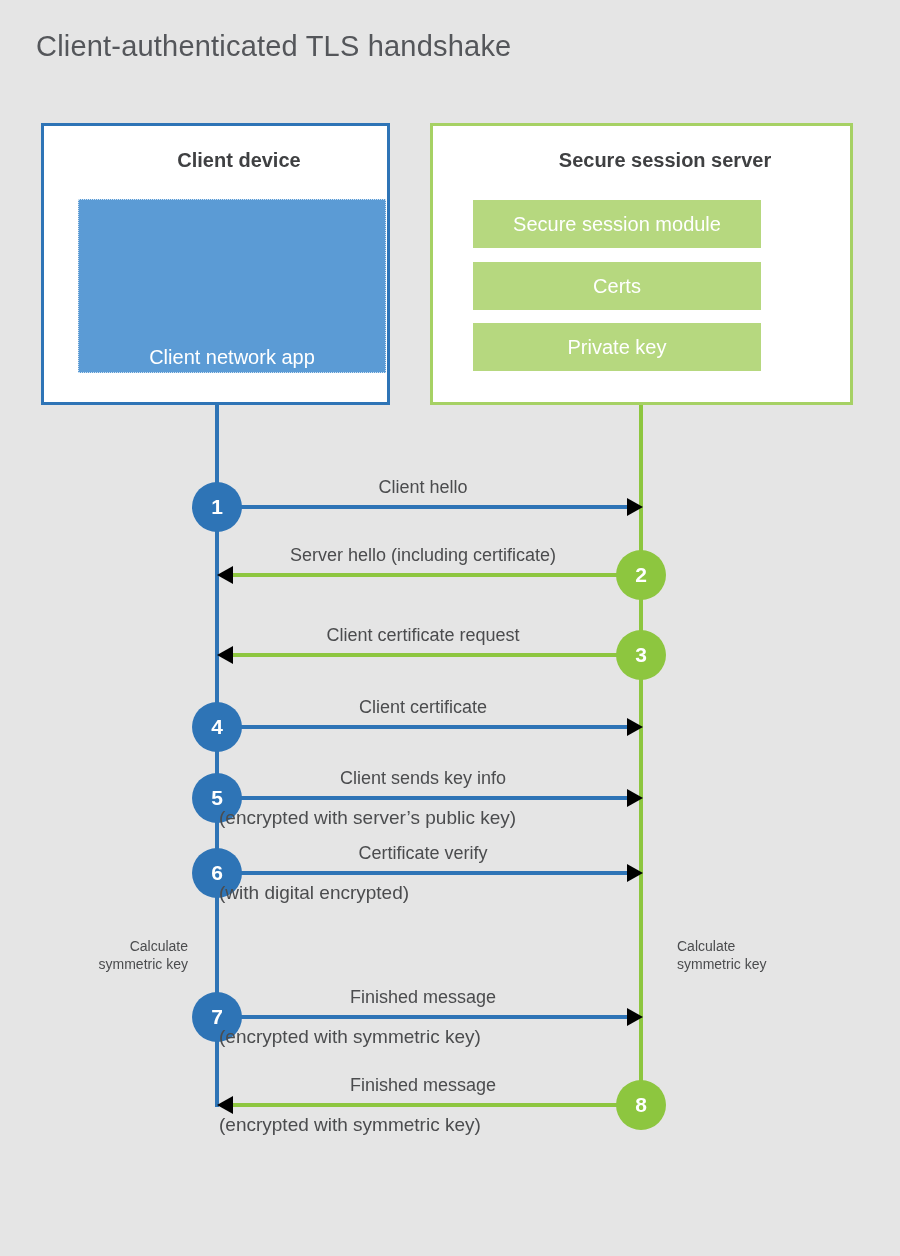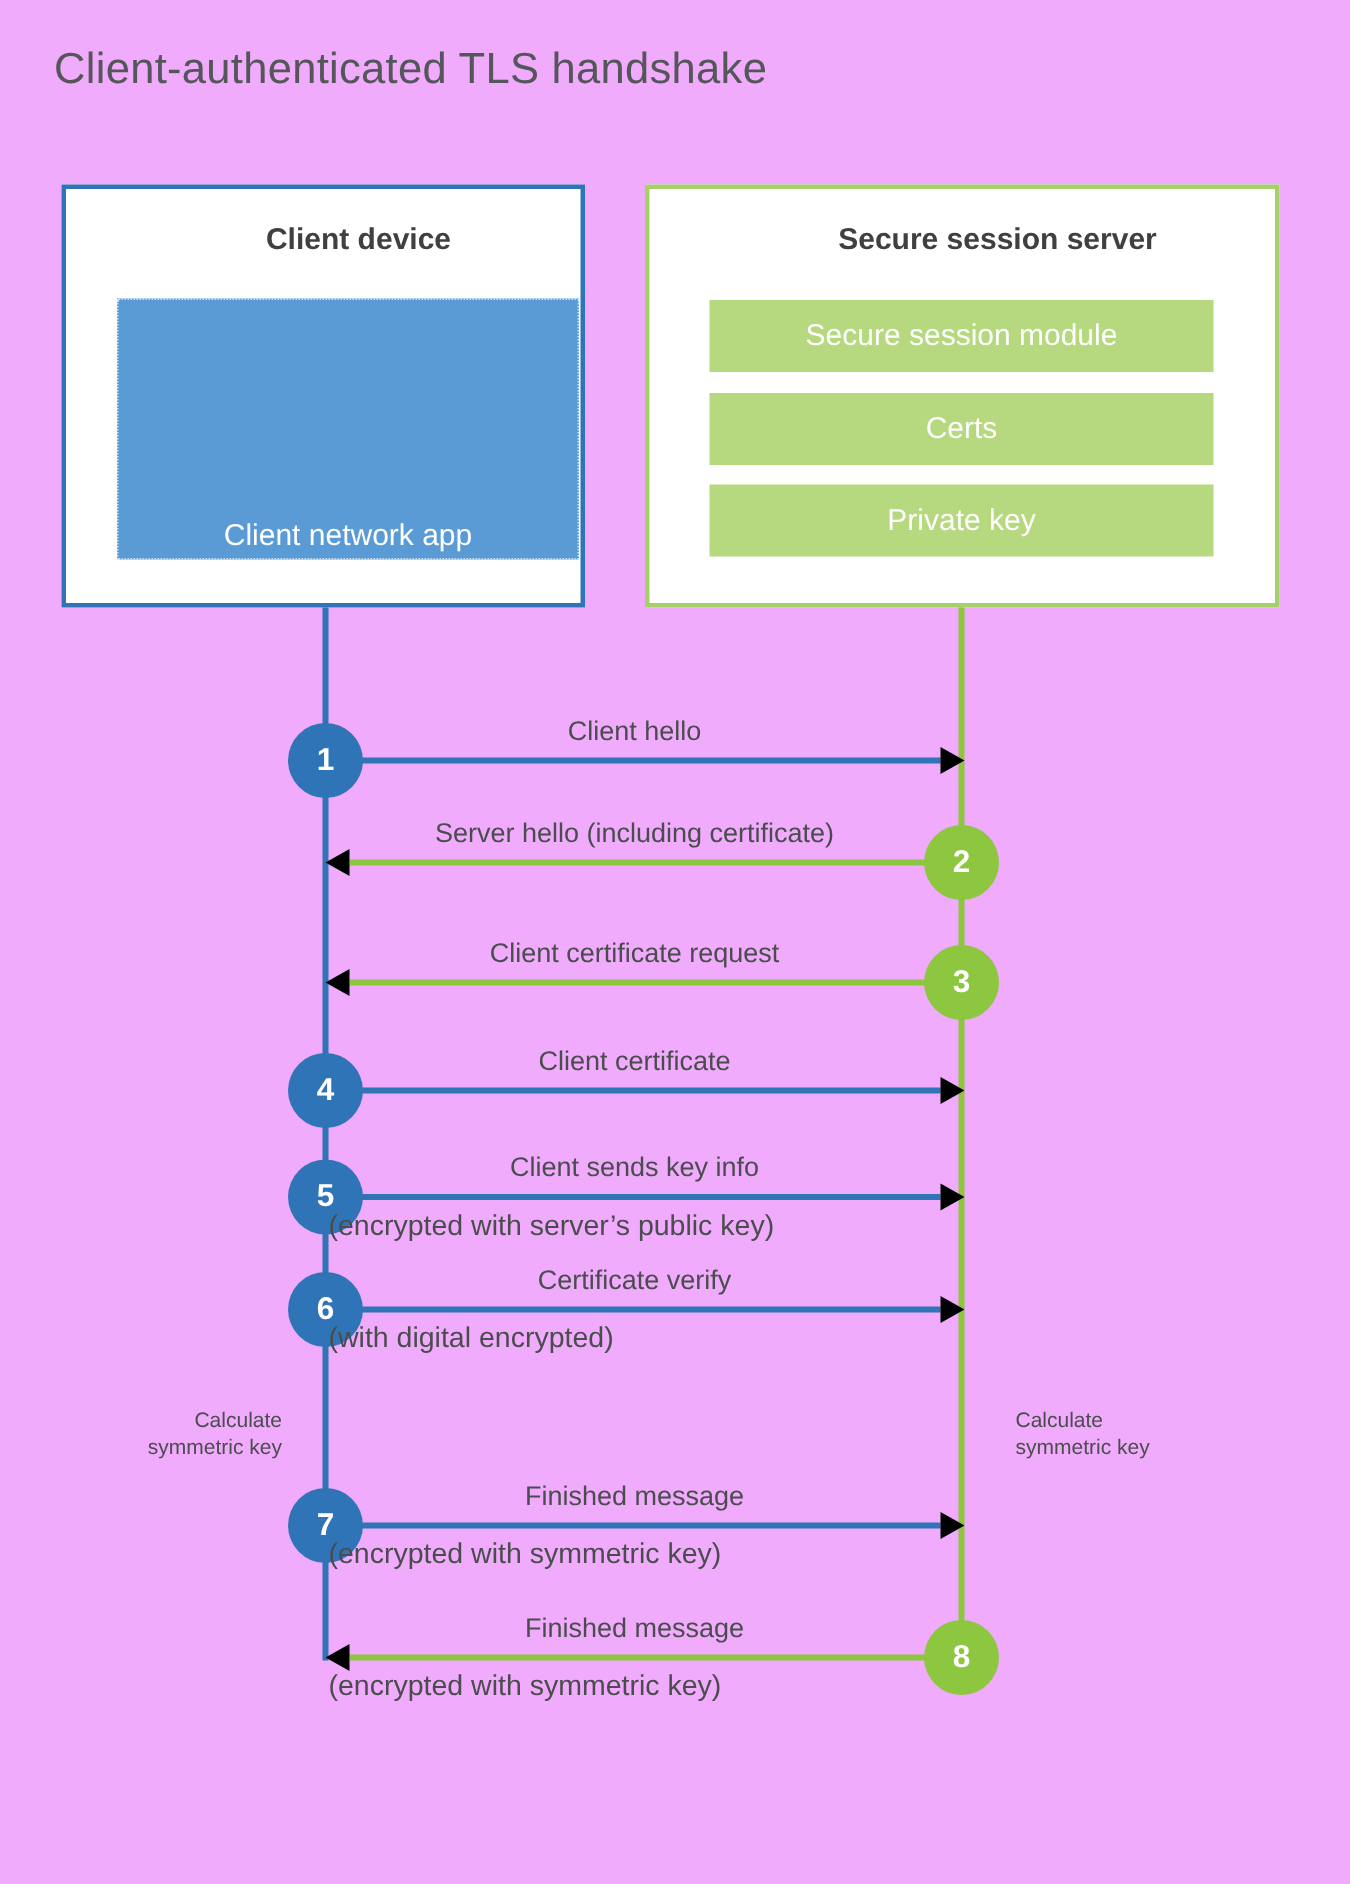--- a/index.html
+++ b/index.html
@@ -1,38 +1,38 @@
 <!DOCTYPE html>
 <html><head>
 <meta charset="utf-8">
 <style>
   html,body { margin:0; padding:0; background:#ffffff; }
   body { font-family:"Liberation Sans", sans-serif; }
-  #canvas { position:relative; width:900px; height:1256px; background:#f0abfc; overflow:hidden; }
+  #canvas { position:relative; width:900px; height:1256px; background:#e5e5e5; overflow:hidden; }
 
   .page-title {
     position:absolute; left:36px; top:30px;
     font-size:29px; font-weight:300; color:#54565a; letter-spacing:.2px;
   }
 
   
   .actor-box { position:absolute; top:123px; height:282px; box-sizing:border-box; background:#fff; }
   .client-box { left:41px; width:349px; border:3px solid #2e74b6; }
   .server-box { left:430px; width:423px; border:3px solid #a6d164; }
   .actor-title { margin-top:23px; text-align:center; font-size:20px; font-weight:bold; color:#3f4042;padding-left:47px; }
 
   .client-app {
     position:absolute; left:78px; top:199px; width:308px; height:174px;
     background:#5b9bd5; border:1px dotted #cfe3f4; box-sizing:border-box;
     display:flex; align-items:flex-end; justify-content:center;
   }
   .client-app span { display:block; width:190px; text-align:center; color:#ffffff; font-size:20px; line-height:30px; }
 
   .server-bar {
-    position:absolute; left:473px; width:336px; height:48px; background:#b6d87f;
+    position:absolute; left:473px; width:288px; height:48px; background:#b6d87f;
     display:flex; align-items:center; justify-content:center;
     color:#ffffff; font-size:20px;
   }
   .bar-1 { top:200px; } .bar-2 { top:262px; } .bar-3 { top:323px; }
 
   
   .lifeline { position:absolute; width:4px; }
   .client-line { left:215px; top:405px; height:702px; background:#2e74b6; }
   .server-line { left:639px; top:405px; height:701px; background:#8dc63f; }
 

